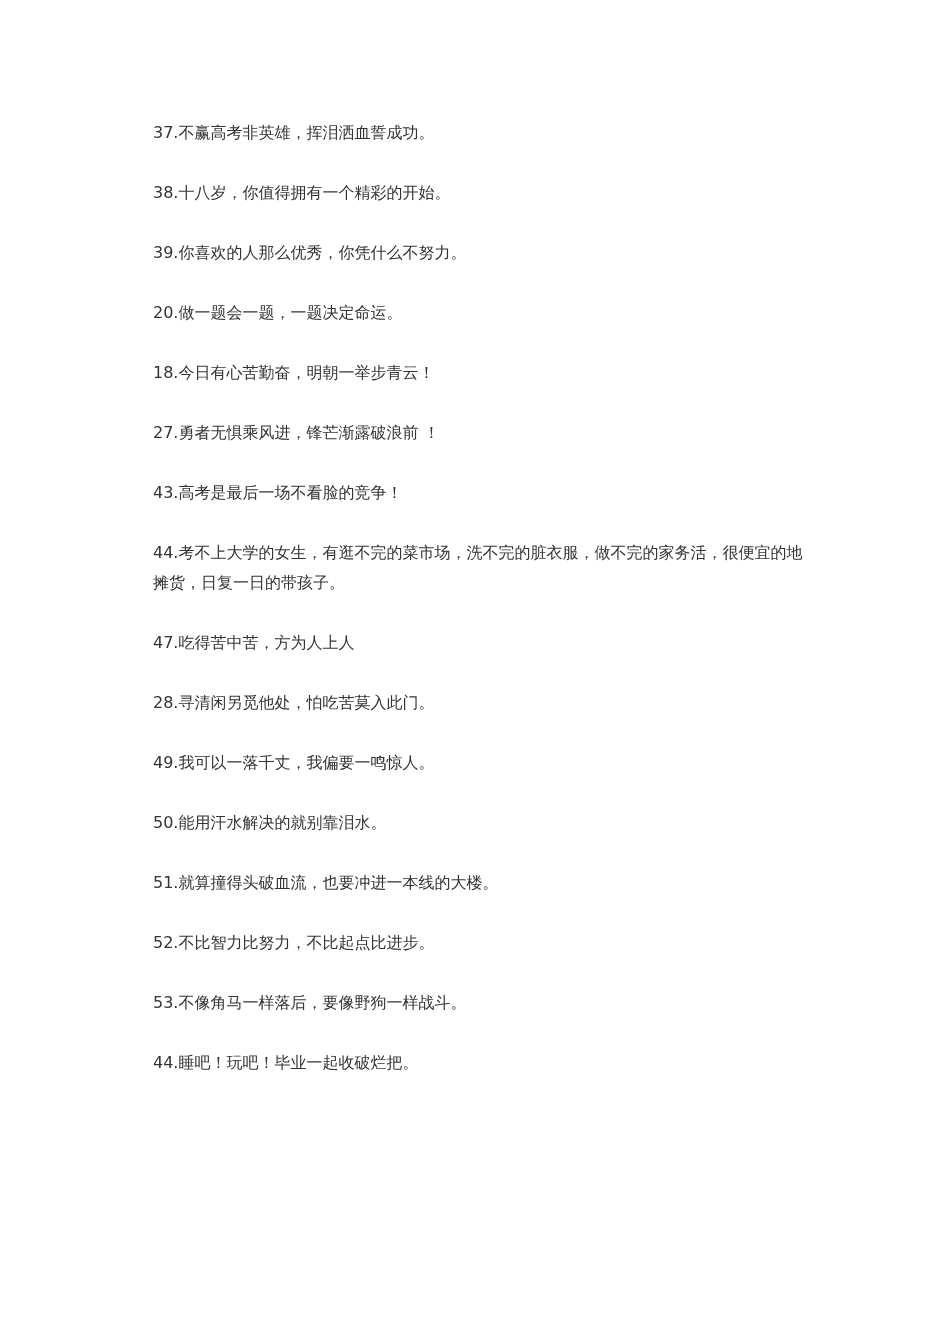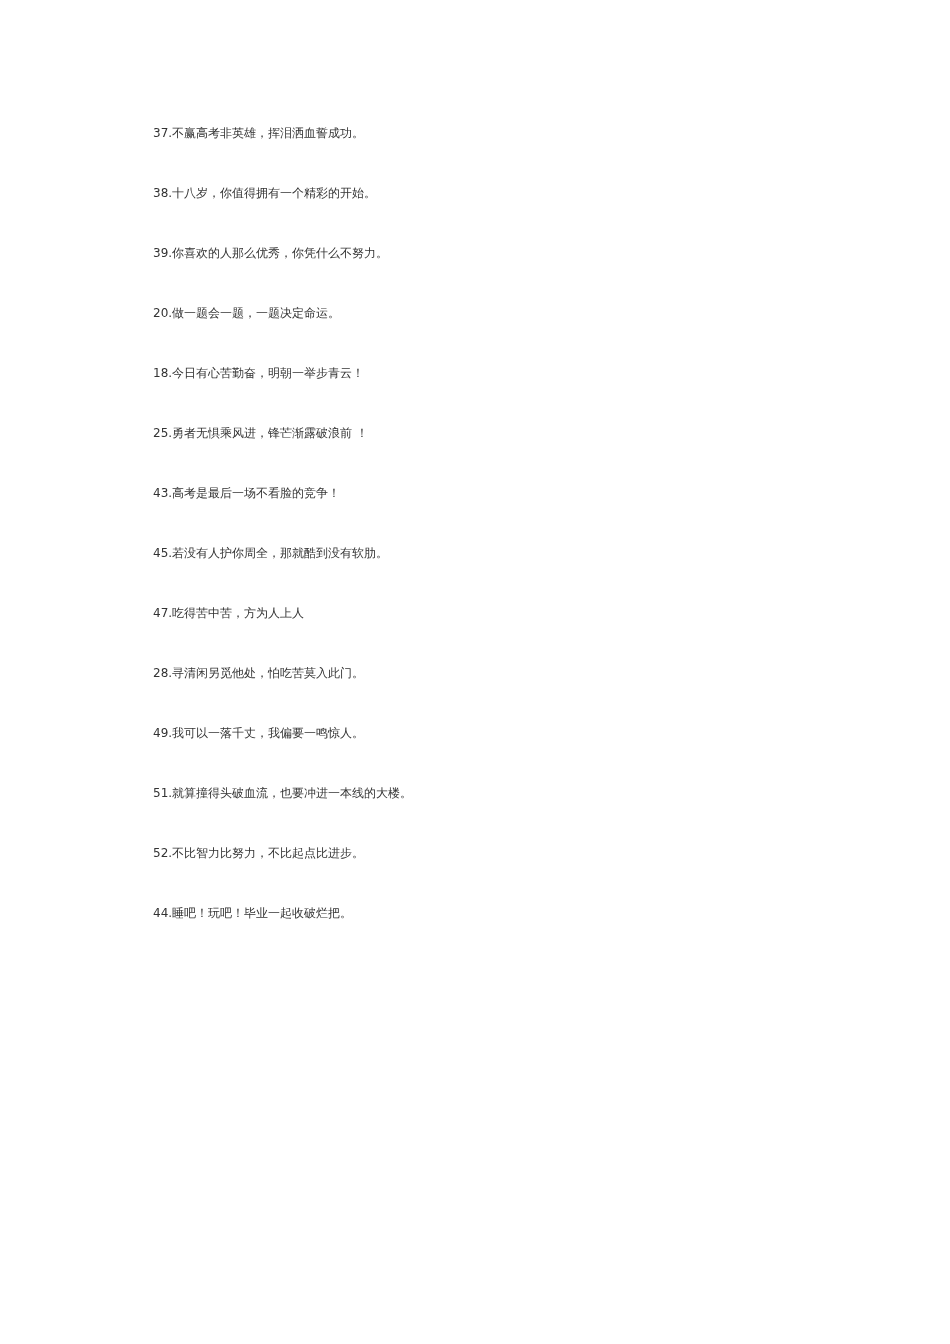--- a/index.html
+++ b/index.html
@@ -15,39 +15,41 @@
       font-family: "DejaVu Sans", "Liberation Sans", sans-serif;
       color: #333333;
     }
     .page {
       position: absolute;
       left: 153px;
       top: 118px;
       width: 650px;
     }
     .item {
-      font-size: 12px;
+      font-size: 16px;
       line-height: 30px;
       margin: 0 0 30px 0;
       letter-spacing: 0px;
       white-space: normal;
       word-break: break-all;
     }
   </style>
 </head>
 <body>
 
 <div class="page">
   <p class="item">37.不赢高考非英雄，挥泪洒血誓成功。</p>
   <p class="item">38.十八岁，你值得拥有一个精彩的开始。</p>
   <p class="item">39.你喜欢的人那么优秀，你凭什么不努力。</p>
   <p class="item">20.做一题会一题，一题决定命运。</p>
   <p class="item">18.今日有心苦勤奋，明朝一举步青云！</p>
-  <p class="item">25.勇者无惧乘风进，锋芒渐露破浪前 ！</p>
+  <p class="item">27.勇者无惧乘风进，锋芒渐露破浪前 ！</p>
   <p class="item">43.高考是最后一场不看脸的竞争！</p>
-  <p class="item">45.若没有人护你周全，那就酷到没有软肋。</p>
+  <p class="item">44.考不上大学的女生，有逛不完的菜市场，洗不完的脏衣服，做不完的家务活，很便宜的地摊货，日复一日的带孩子。</p>
   <p class="item">47.吃得苦中苦，方为人上人</p>
   <p class="item">28.寻清闲另觅他处，怕吃苦莫入此门。</p>
   <p class="item">49.我可以一落千丈，我偏要一鸣惊人。</p>
+  <p class="item">50.能用汗水解决的就别靠泪水。</p>
   <p class="item">51.就算撞得头破血流，也要冲进一本线的大楼。</p>
   <p class="item">52.不比智力比努力，不比起点比进步。</p>
+  <p class="item">53.不像角马一样落后，要像野狗一样战斗。</p>
   <p class="item">44.睡吧！玩吧！毕业一起收破烂把。</p>
 </div>
 
 </body></html>

